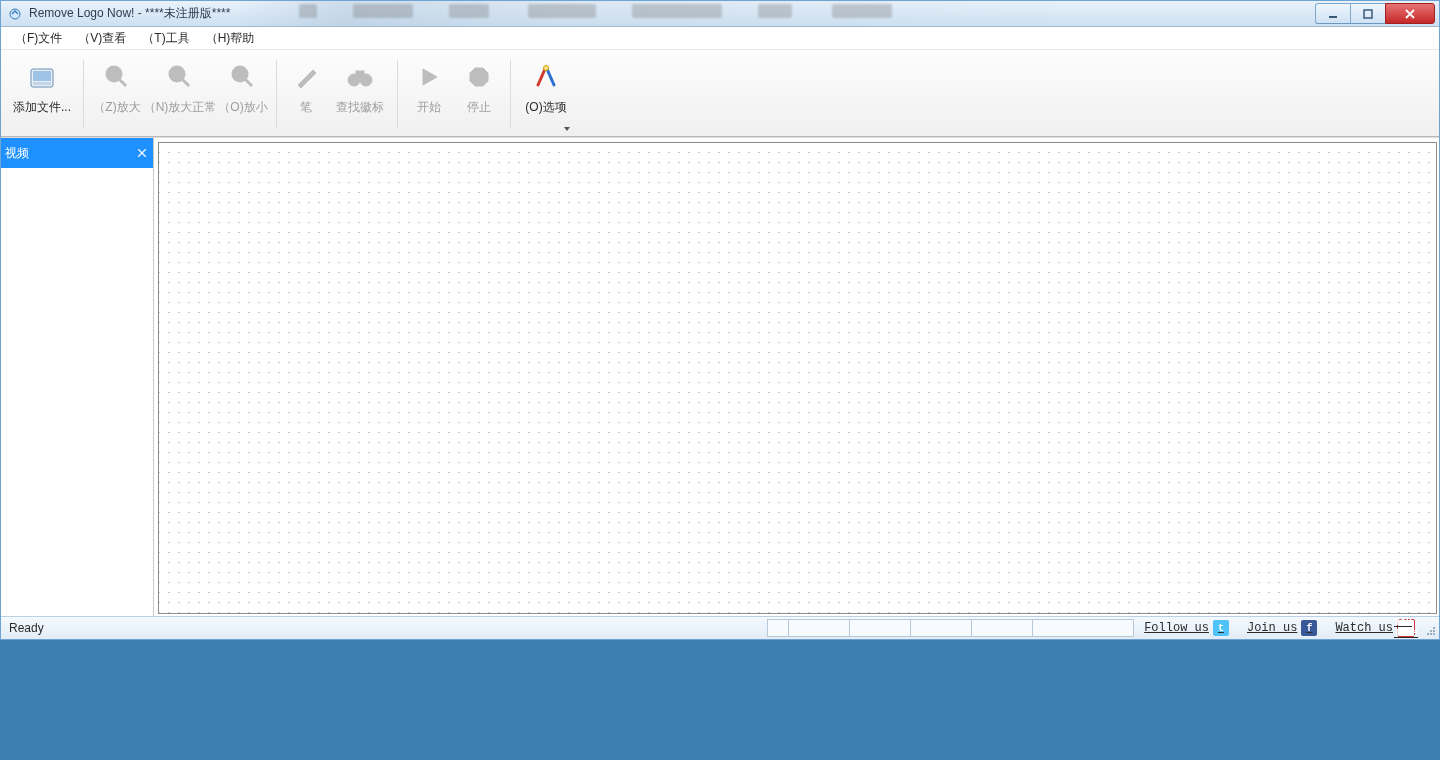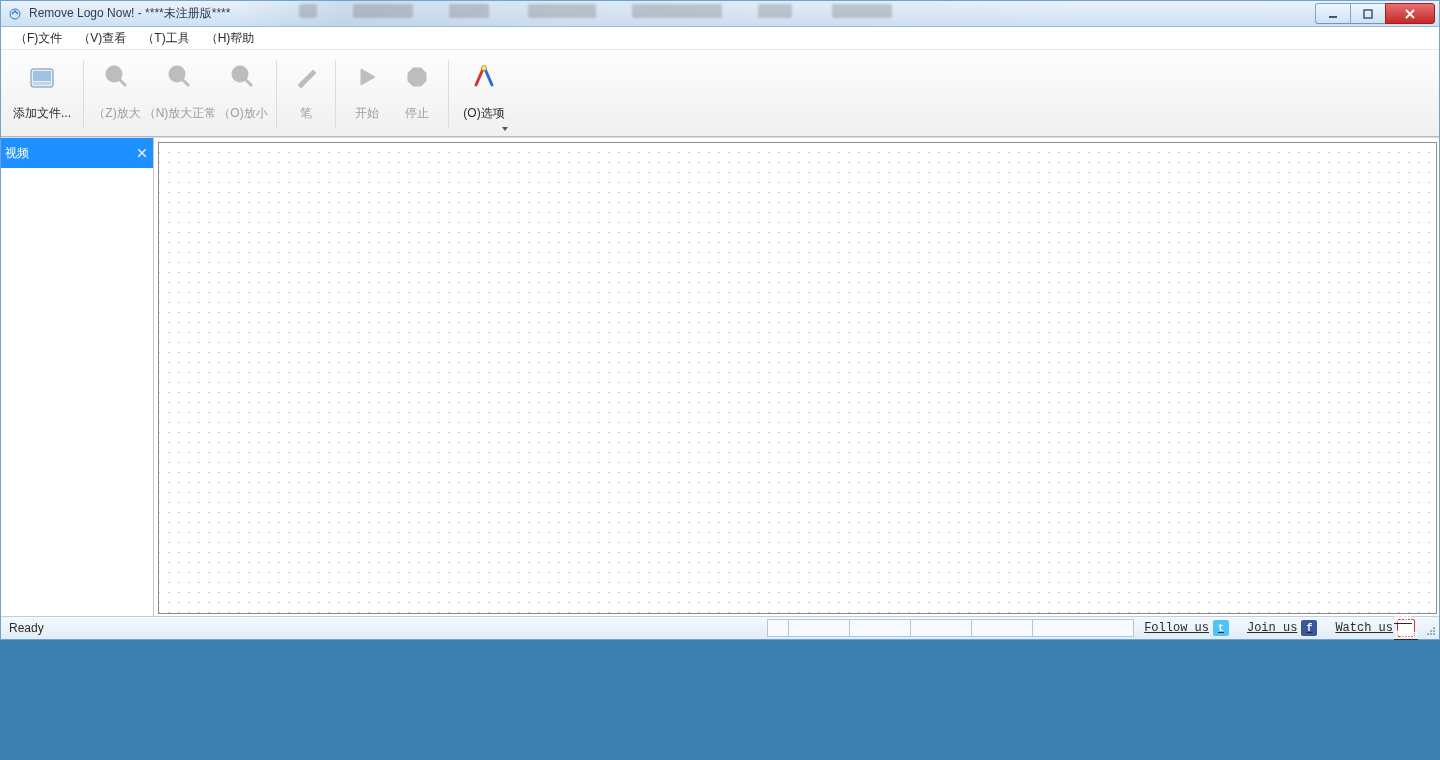--- a/index.html
+++ b/index.html
@@ -33,21 +33,21 @@
   
   .menubar{height:22px;background:#fff;border-bottom:1px solid #e9e9e9;display:flex;align-items:center;padding:0 6px;gap:0}
   .menu-item{padding:7px 8px;cursor:default}
 
   
   .toolbar{height:80px;background:linear-gradient(to bottom,#fdfdfd,#f0f0f0);border-bottom:1px solid var(--toolbar-border);display:flex;align-items:stretch;padding:4px 6px 2px 6px;gap:0}
   .tool-group{display:flex;align-items:stretch}
   .tool-sep{width:1px;margin:6px 6px;background:#dcdcdc}
   .tool-btn{width:56px;display:flex;flex-direction:column;align-items:center;justify-content:flex-start;padding:4px 2px 0 2px;border:1px solid transparent;border-radius:3px;cursor:default;position:relative}
   .tool-btn .ico{width:32px;height:32px;display:flex;align-items:center;justify-content:center;margin-top:2px}
-  .tool-btn .lbl{margin-top:12px;font-size:12px;white-space:nowrap;text-align:center}
+  .tool-btn .lbl{margin-top:6px;font-size:12px;white-space:nowrap;text-align:center}
   .tool-btn.disabled .lbl{color:var(--disabled)}
   .tool-btn.selected{background:var(--selected-bg);border-color:var(--selected-border)}
   .tool-btn.link .lbl{color:#0a59a8;text-decoration:underline}
   .tool-btn .dropdown-caret{position:absolute;bottom:2px;right:4px;width:0;height:0;border-left:3px solid transparent;border-right:3px solid transparent;border-top:4px solid #555}
 
   
   .disabled svg *{fill:#bdbdbd;stroke:#bdbdbd}
 
   
   .main{flex:1;display:flex;min-height:0;border-top:1px solid #dcdcdc}
@@ -73,21 +73,21 @@
   .status-spacer{flex:1}
   .status-cells{display:flex;align-items:center;gap:0;margin-right:10px}
   .status-cell{width:60px;height:16px;border:1px solid #b6c7d8;background:#f7fbff;margin-left:-1px}
   .status-cell:first-child{width:20px}
   .status-cell.wide{width:100px}
   .social{display:flex;align-items:center;gap:18px}
   .social a{display:flex;align-items:center;gap:4px;color:#2a2a2a;text-decoration:underline;font-family:"Courier New",monospace;font-size:12px;cursor:default}
   .social .badge{width:16px;height:16px;border-radius:2px;display:flex;align-items:center;justify-content:center;color:#fff;font-size:10px;font-weight:bold}
   .tw{background:#4fc3f7}
   .fb{background:#3b5998}
-  .yt{background:#fff;border:1px solid #c33;color:#c33;font-size:7px;line-height:16px;text-align:left}
+  .yt{background:#fff;border:1px solid #c33;color:#c33;font-size:7px;line-height:11px;text-align:left}
   .grip{width:16px;height:16px;margin-left:4px;display:flex;align-items:flex-end;justify-content:flex-end}
   .grip .d{width:2px;height:2px;background:#9aaec0;margin:0 0 1px 1px}
   .grip-col{display:flex;flex-direction:column}
 
   
   .bg-hints{position:absolute;left:280px;top:3px;height:18px;right:140px;pointer-events:none;filter:blur(1px);opacity:.25}
   .bg-hints span{display:inline-block;height:14px;background:#5a5a5a;border-radius:2px;margin:0 18px}
 </style>
 </head>
 <body>
@@ -185,20 +185,30 @@
     <div class="tool-sep"></div>
 
     <div class="tool-group">
       <div class="tool-btn disabled" style="width:40px">
         <span class="ico">
           <svg width="26" height="26" viewBox="0 0 26 26">
               <path d="M5 21 L20 6 L23 9 L8 24 Z" fill="#bdbdbd"></path>
             </svg>
         </span>
         <span class="lbl">笔</span>
+      </div>
+      <div class="tool-btn disabled" style="width:56px">
+        <span class="ico">
+          <svg width="30" height="26" viewBox="0 0 30 26">
+              <ellipse cx="9" cy="16" rx="6" ry="6" fill="#bdbdbd"></ellipse>
+              <ellipse cx="21" cy="16" rx="6" ry="6" fill="#bdbdbd"></ellipse>
+              <rect x="11" y="7" width="8" height="6" fill="#bdbdbd"></rect>
+            </svg>
+        </span>
+        <span class="lbl">查找徽标</span>
       </div>
     </div>
     <div class="tool-sep"></div>
 
     <div class="tool-group">
       <div class="tool-btn disabled" style="width:44px">
         <span class="ico">
           <svg width="24" height="24" viewBox="0 0 24 24">
               <path d="M6 4 L20 12 L6 20 Z" fill="#bdbdbd"></path>
             </svg>

